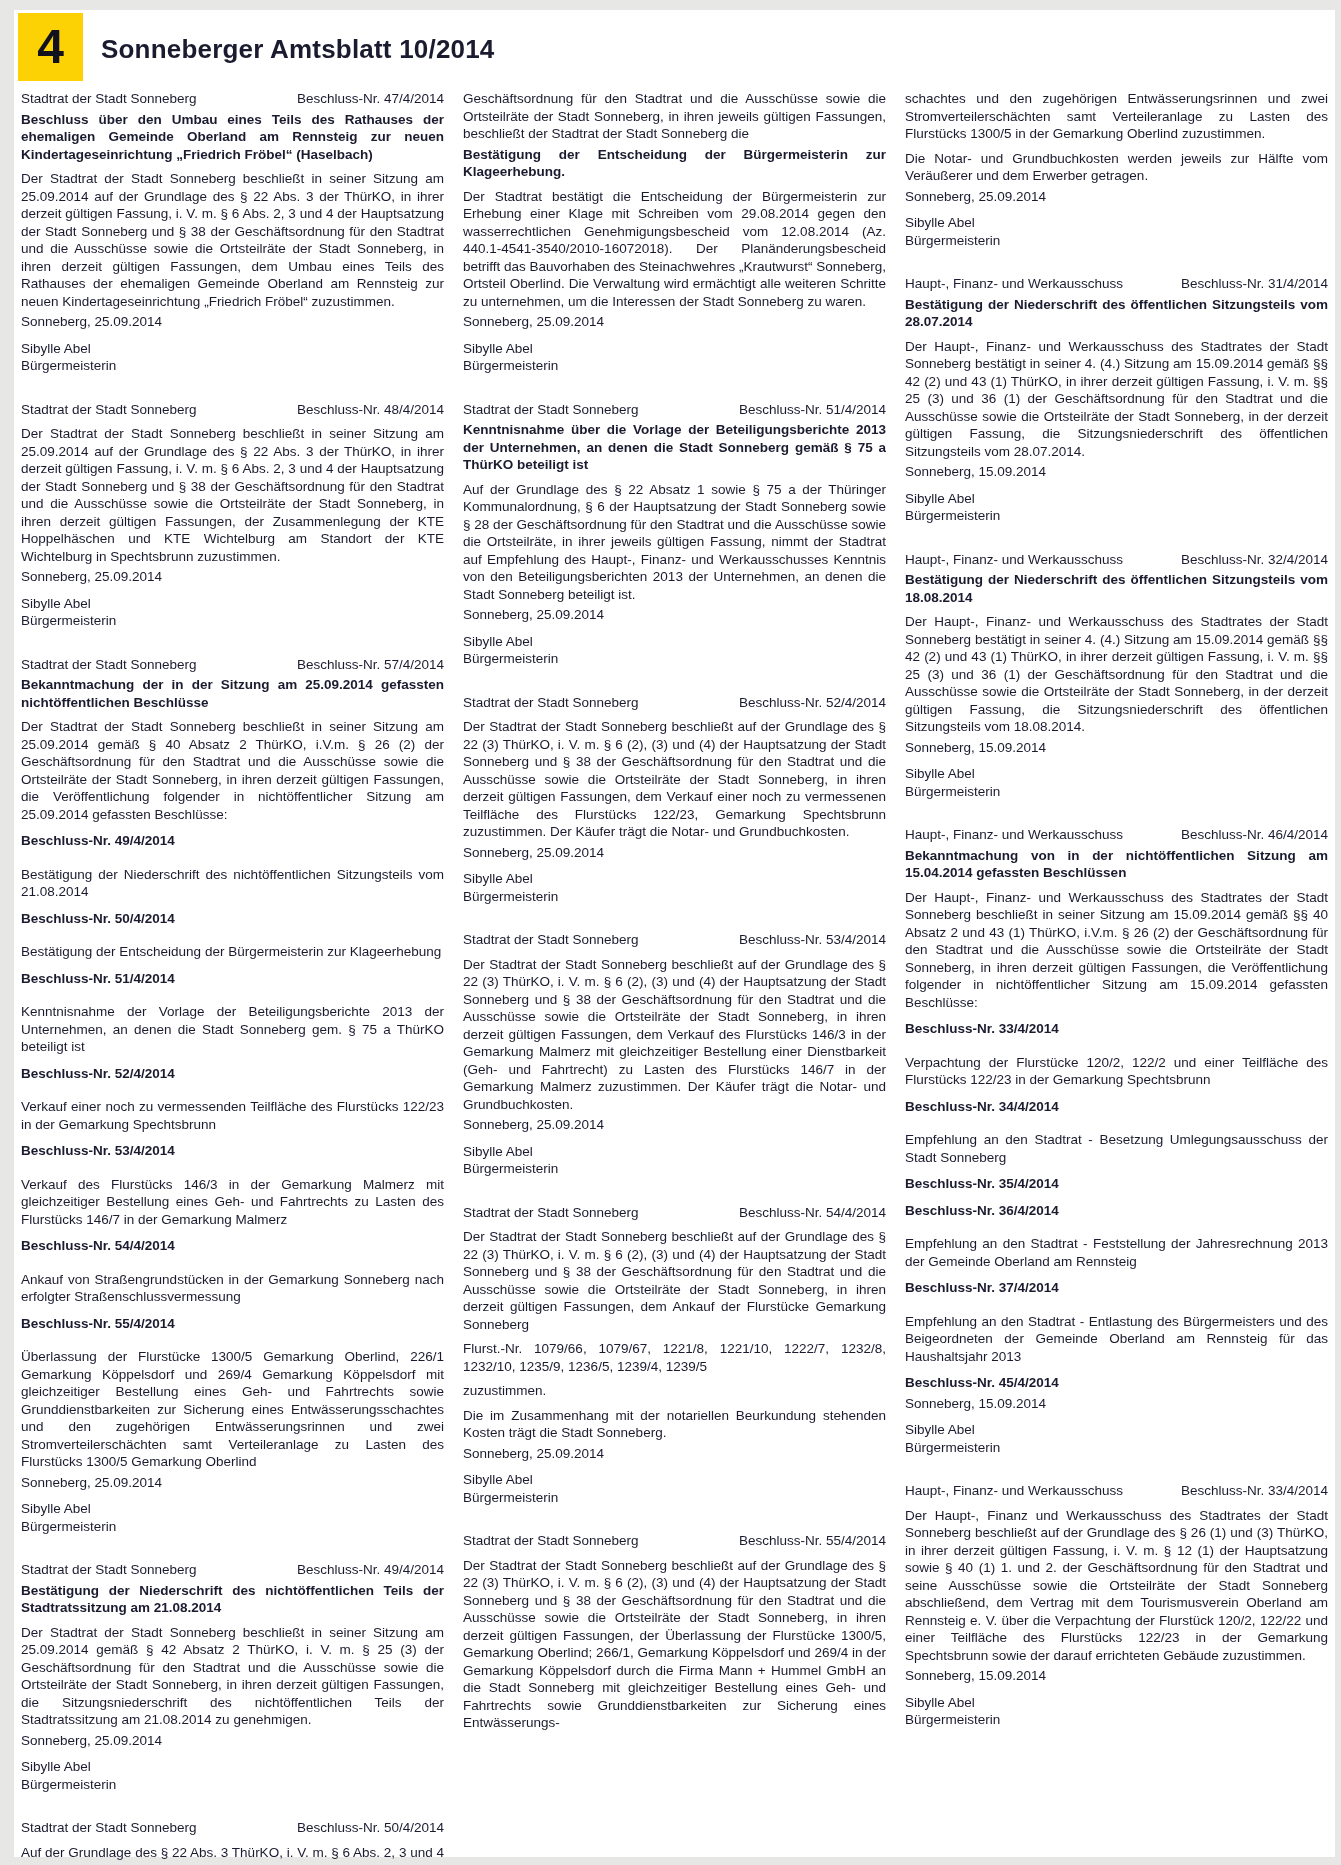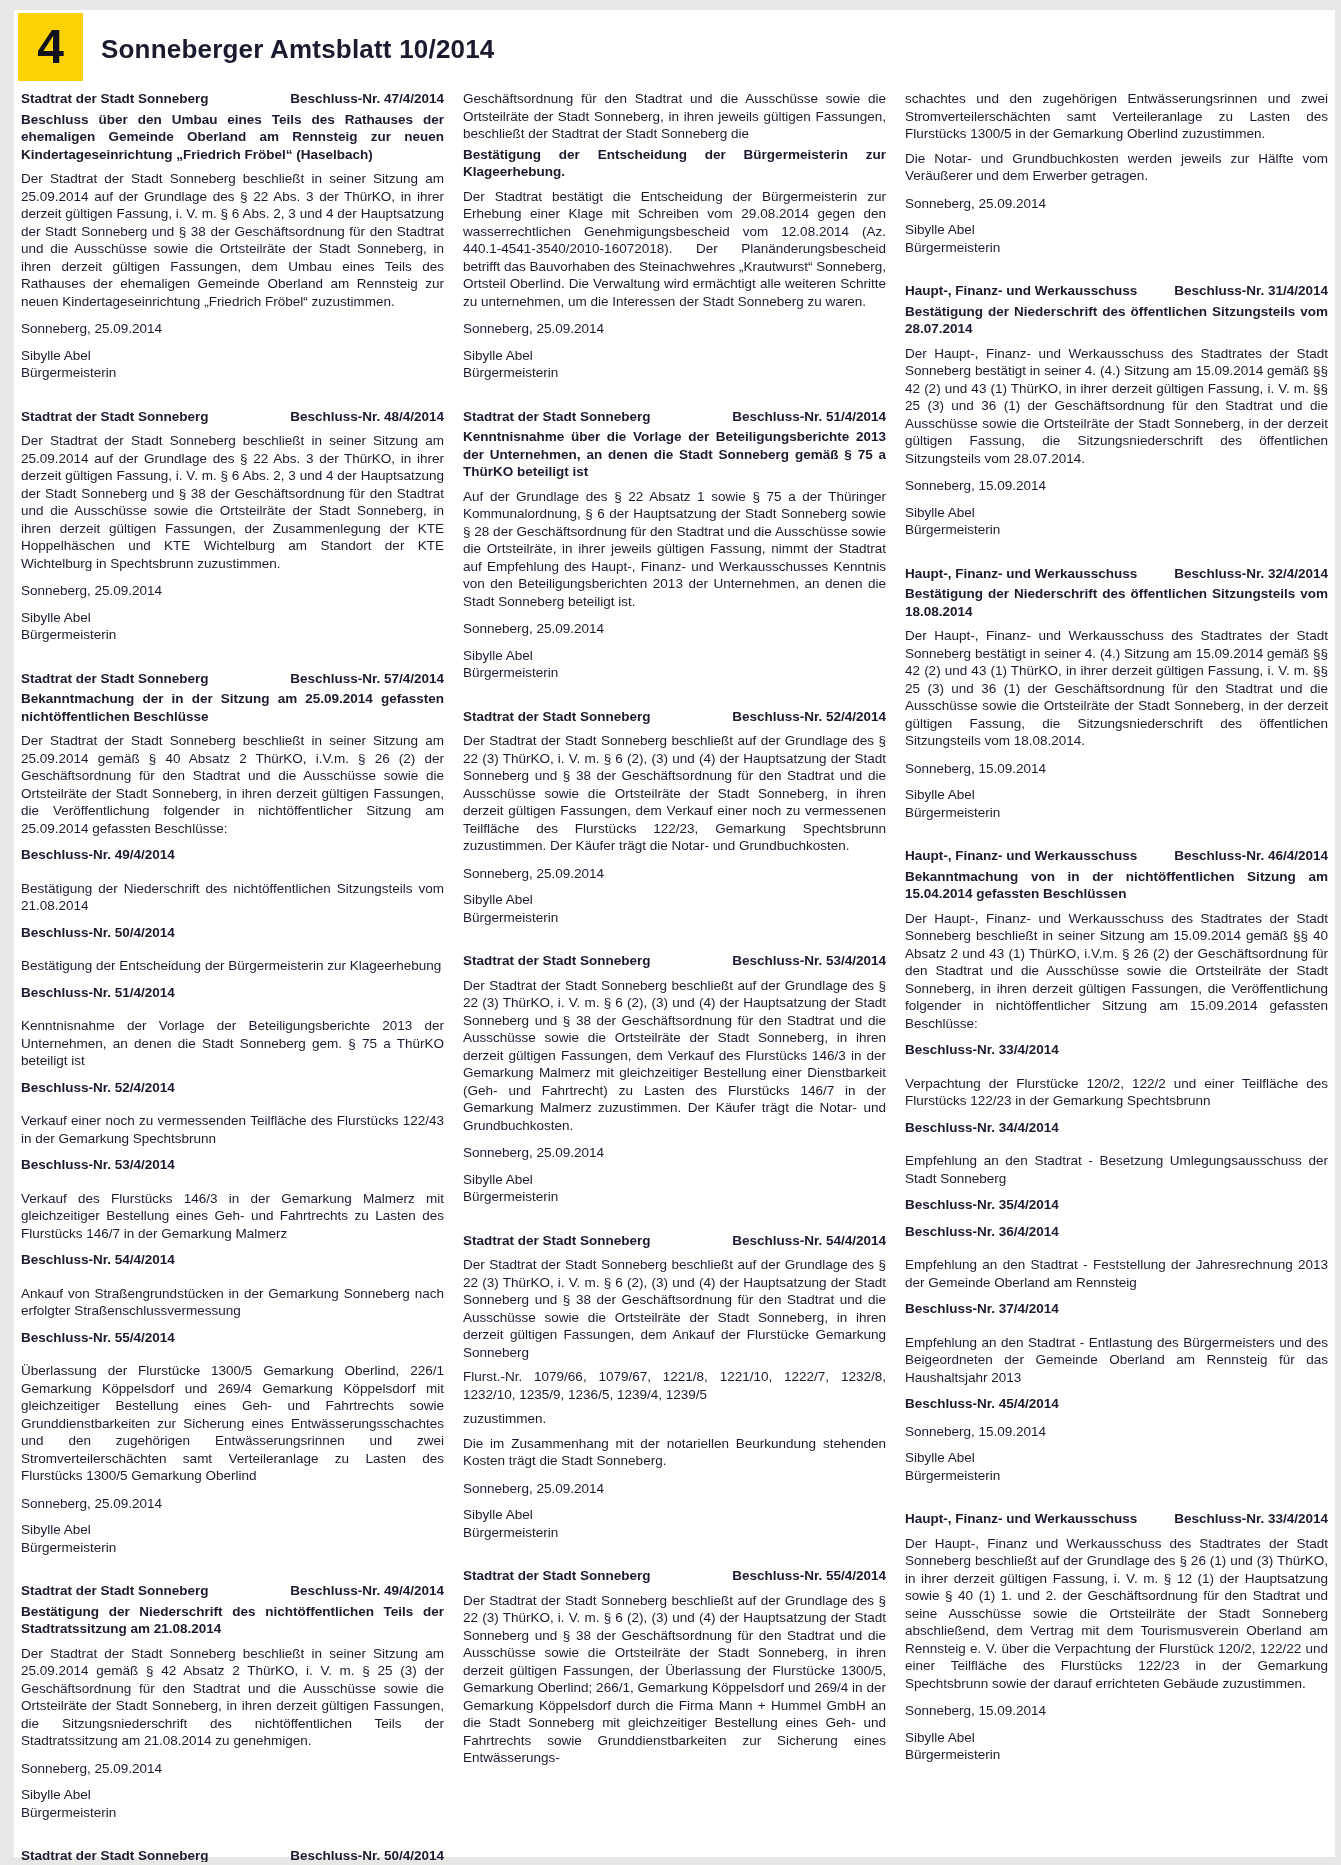--- a/index.html
+++ b/index.html
@@ -28,27 +28,27 @@
     position:absolute;top:90px;height:1772px;width:423px;overflow:hidden;
     font-size:13.5px;line-height:17.5px;
   }
   #col1{left:21px;}
   #col2{left:463px;}
   #col3{left:905px;}
   .col > :first-child{margin-top:0 !important;}
 
   .sec-header{
     display:flex;justify-content:space-between;align-items:baseline;gap:8px;
-    font-weight:bold;margin-top:26px;white-space:nowrap;
+    font-weight:normal;margin-top:26px;white-space:nowrap;
   }
   .sec-title{font-weight:bold;margin-top:3px;text-align:justify;}
   .para{margin-top:7px;text-align:justify;}
   .subhead{font-weight:bold;margin-top:9px;}
   .subtext{margin-top:16px;text-align:justify;}
-  .date{margin-top:10px;}
+  .date{margin-top:3px;}
   .name{margin-top:9px;}
   .role{margin-top:0;}
 </style>
 </head>
 <body style="background: rgb(231, 231, 230); color: rgb(27, 27, 48);">
 
 <div class="paper"></div>
 
 <div class="pagenum-box" id="pagenum-box" style="background: rgb(252, 210, 5);">
   <span class="pagenum">4</span>
@@ -80,21 +80,21 @@
     </div>
     <div class="sec-title">Bekanntmachung der in der Sitzung am 25.09.2014 gefassten nichtöffentlichen Beschlüsse</div>
     <div class="para">Der Stadtrat der Stadt Sonneberg beschließt in seiner Sitzung am 25.09.2014 gemäß  § 40 Absatz 2 ThürKO, i.V.m. § 26 (2) der Geschäftsordnung für den Stadtrat und die Ausschüsse sowie die Ortsteilräte der Stadt Sonneberg, in ihren derzeit gültigen Fassungen, die Veröffentlichung folgender in nichtöffentlicher Sitzung am 25.09.2014 gefassten Beschlüsse:</div>
     <div class="subhead">Beschluss-Nr. 49/4/2014</div>
     <div class="subtext">Bestätigung der Niederschrift des nichtöffentlichen Sitzungsteils vom 21.08.2014</div>
     <div class="subhead">Beschluss-Nr. 50/4/2014</div>
     <div class="subtext">Bestätigung der Entscheidung der Bürgermeisterin zur Klageerhebung</div>
     <div class="subhead">Beschluss-Nr. 51/4/2014</div>
     <div class="subtext">Kenntnisnahme der Vorlage der Beteiligungsberichte 2013 der Unternehmen, an denen die Stadt Sonneberg gem. § 75 a ThürKO beteiligt ist</div>
     <div class="subhead">Beschluss-Nr. 52/4/2014</div>
-    <div class="subtext">Verkauf einer noch zu vermessenden Teilfläche des Flurstücks 122/43 in der Gemarkung Spechtsbrunn</div>
+    <div class="subtext">Verkauf einer noch zu vermessenden Teilfläche des Flurstücks 122/23 in der Gemarkung Spechtsbrunn</div>
     <div class="subhead">Beschluss-Nr. 53/4/2014</div>
     <div class="subtext">Verkauf des Flurstücks 146/3 in der Gemarkung Malmerz mit gleichzeitiger Bestellung eines Geh- und Fahrtrechts zu Lasten des Flurstücks 146/7 in der Gemarkung Malmerz</div>
     <div class="subhead">Beschluss-Nr. 54/4/2014</div>
     <div class="subtext">Ankauf von Straßengrundstücken in der Gemarkung Sonneberg nach erfolgter Straßenschlussvermessung</div>
     <div class="subhead">Beschluss-Nr. 55/4/2014</div>
     <div class="subtext">Überlassung der Flurstücke 1300/5 Gemarkung Oberlind, 226/1 Gemarkung Köppelsdorf und 269/4 Gemarkung Köppelsdorf mit gleichzeitiger Bestellung eines Geh- und Fahrtrechts sowie Grunddienstbarkeiten zur Sicherung eines Entwässerungsschachtes und den zugehörigen Entwässerungsrinnen und zwei Stromverteilerschächten samt Verteileranlage zu Lasten des Flurstücks 1300/5 Gemarkung Oberlind</div>
     <div class="date">Sonneberg, 25.09.2014</div>
     <div class="name">Sibylle Abel</div>
     <div class="role">Bürgermeisterin</div>
     <div class="sec-header">

